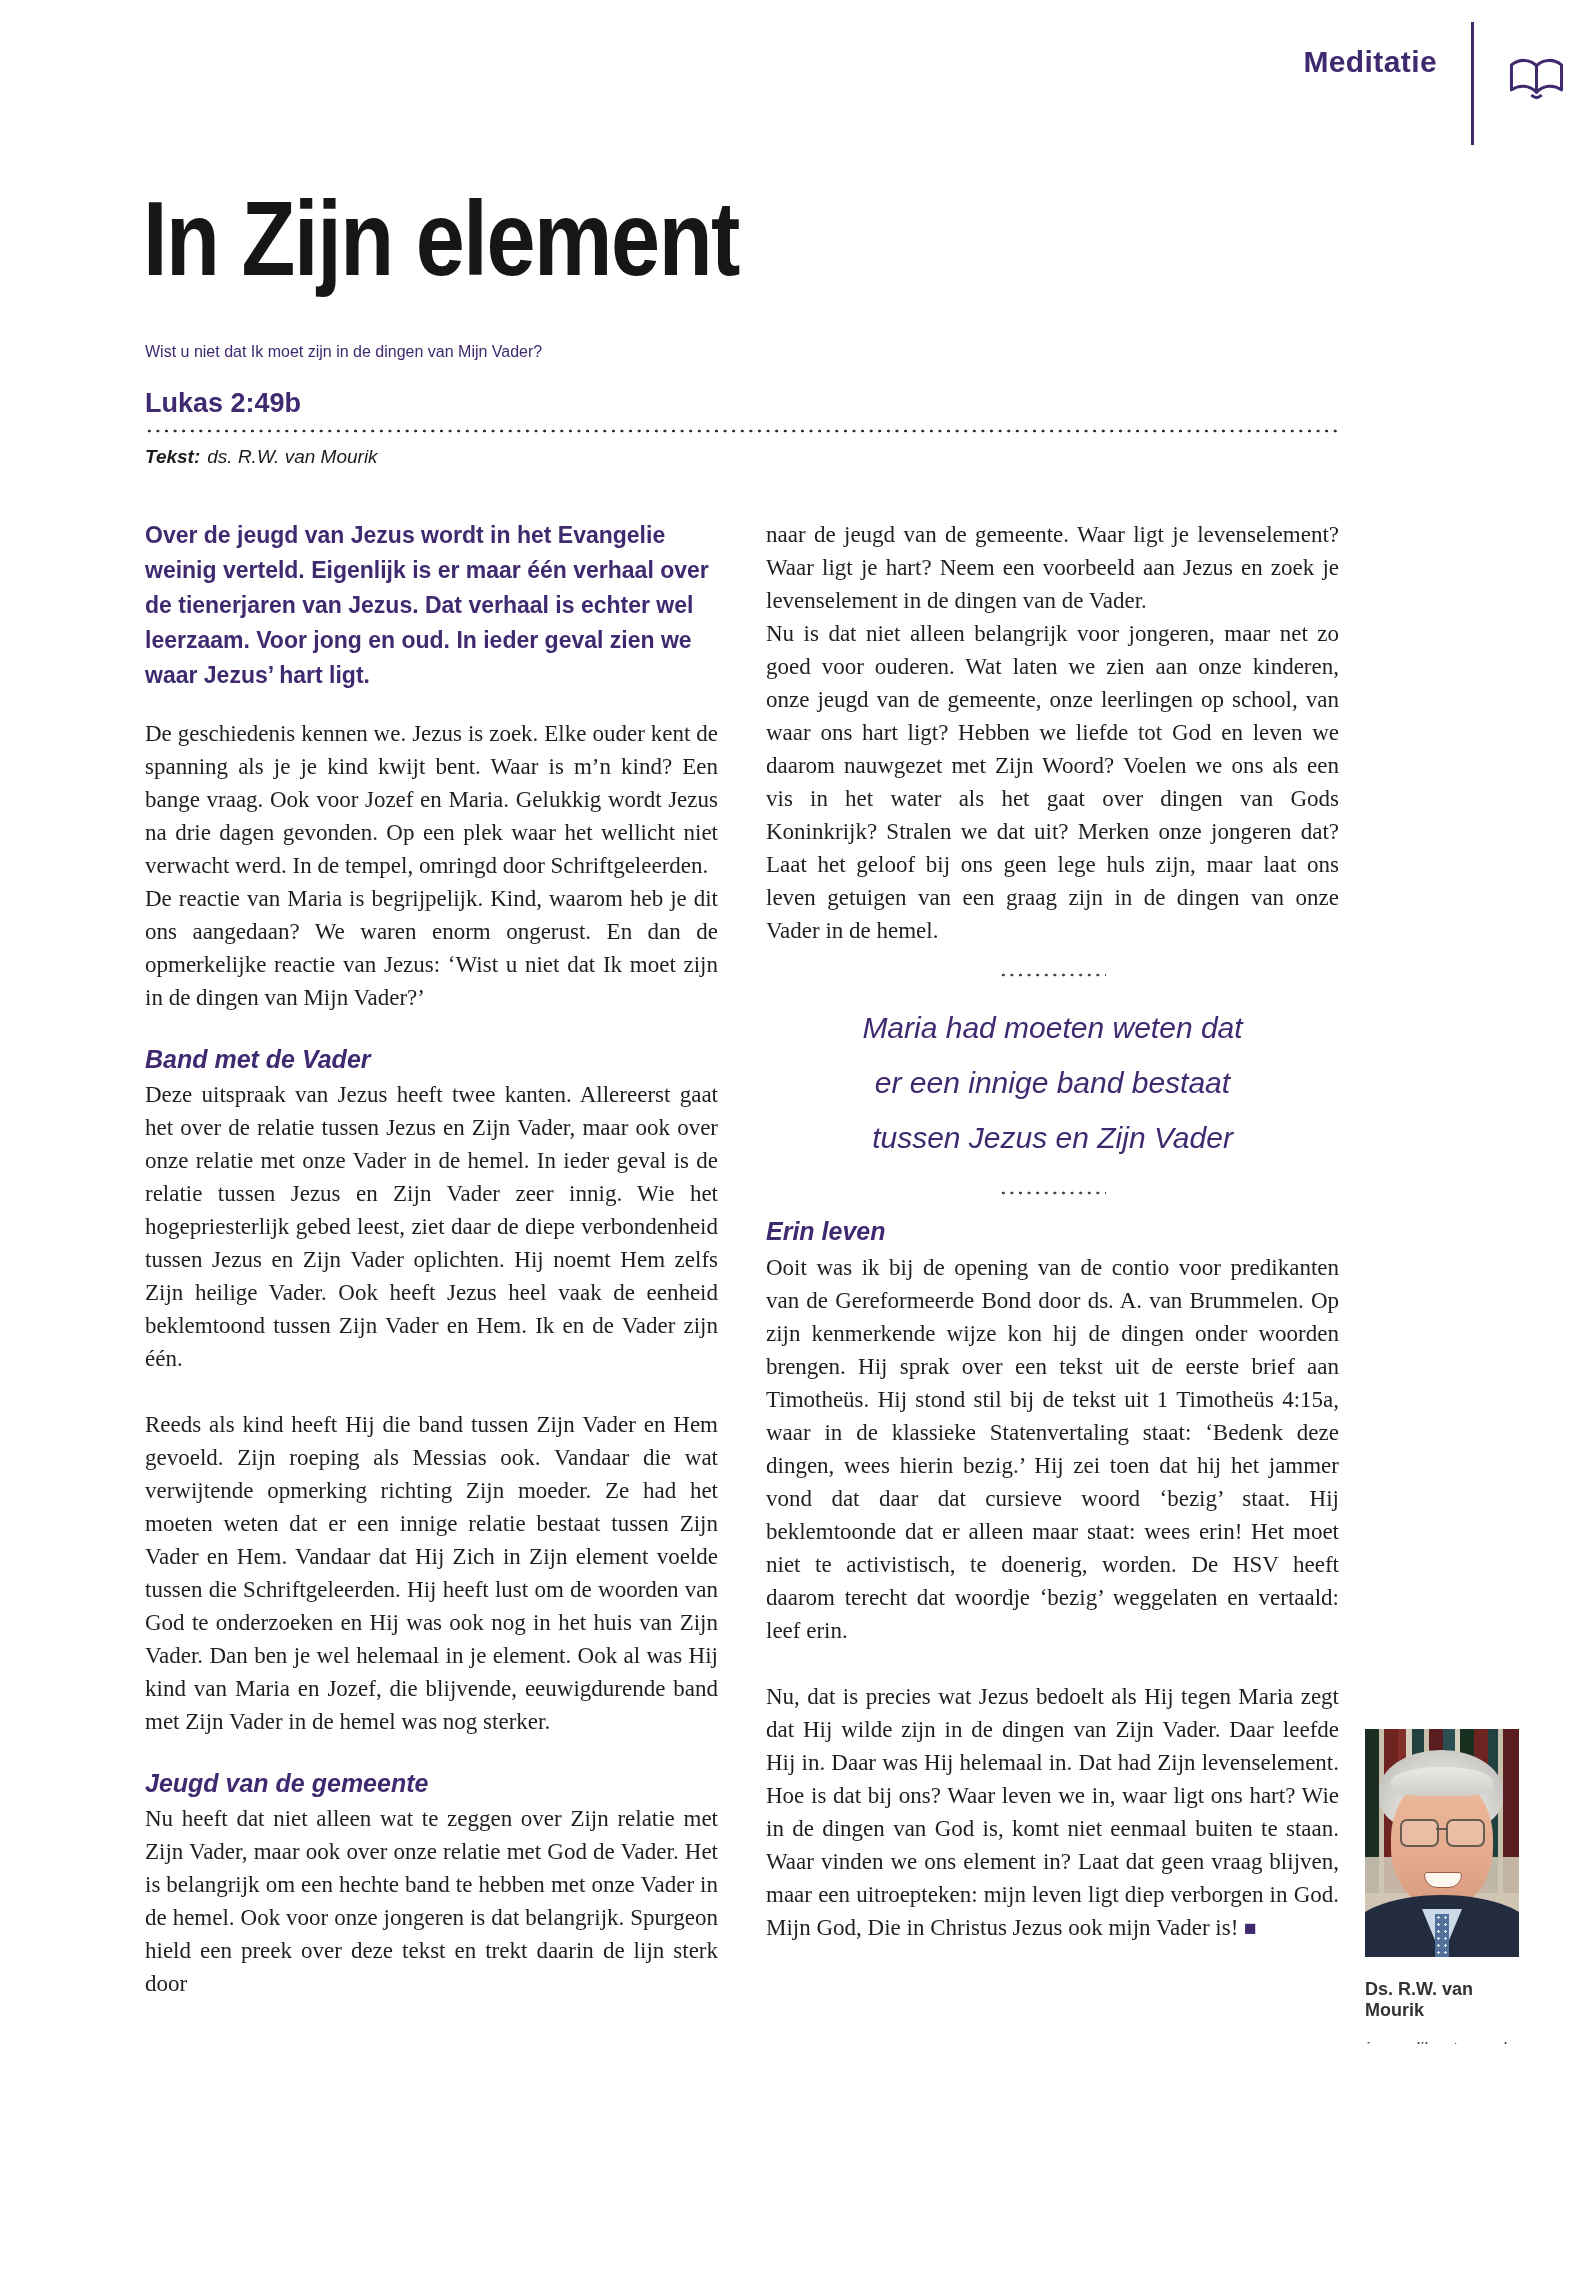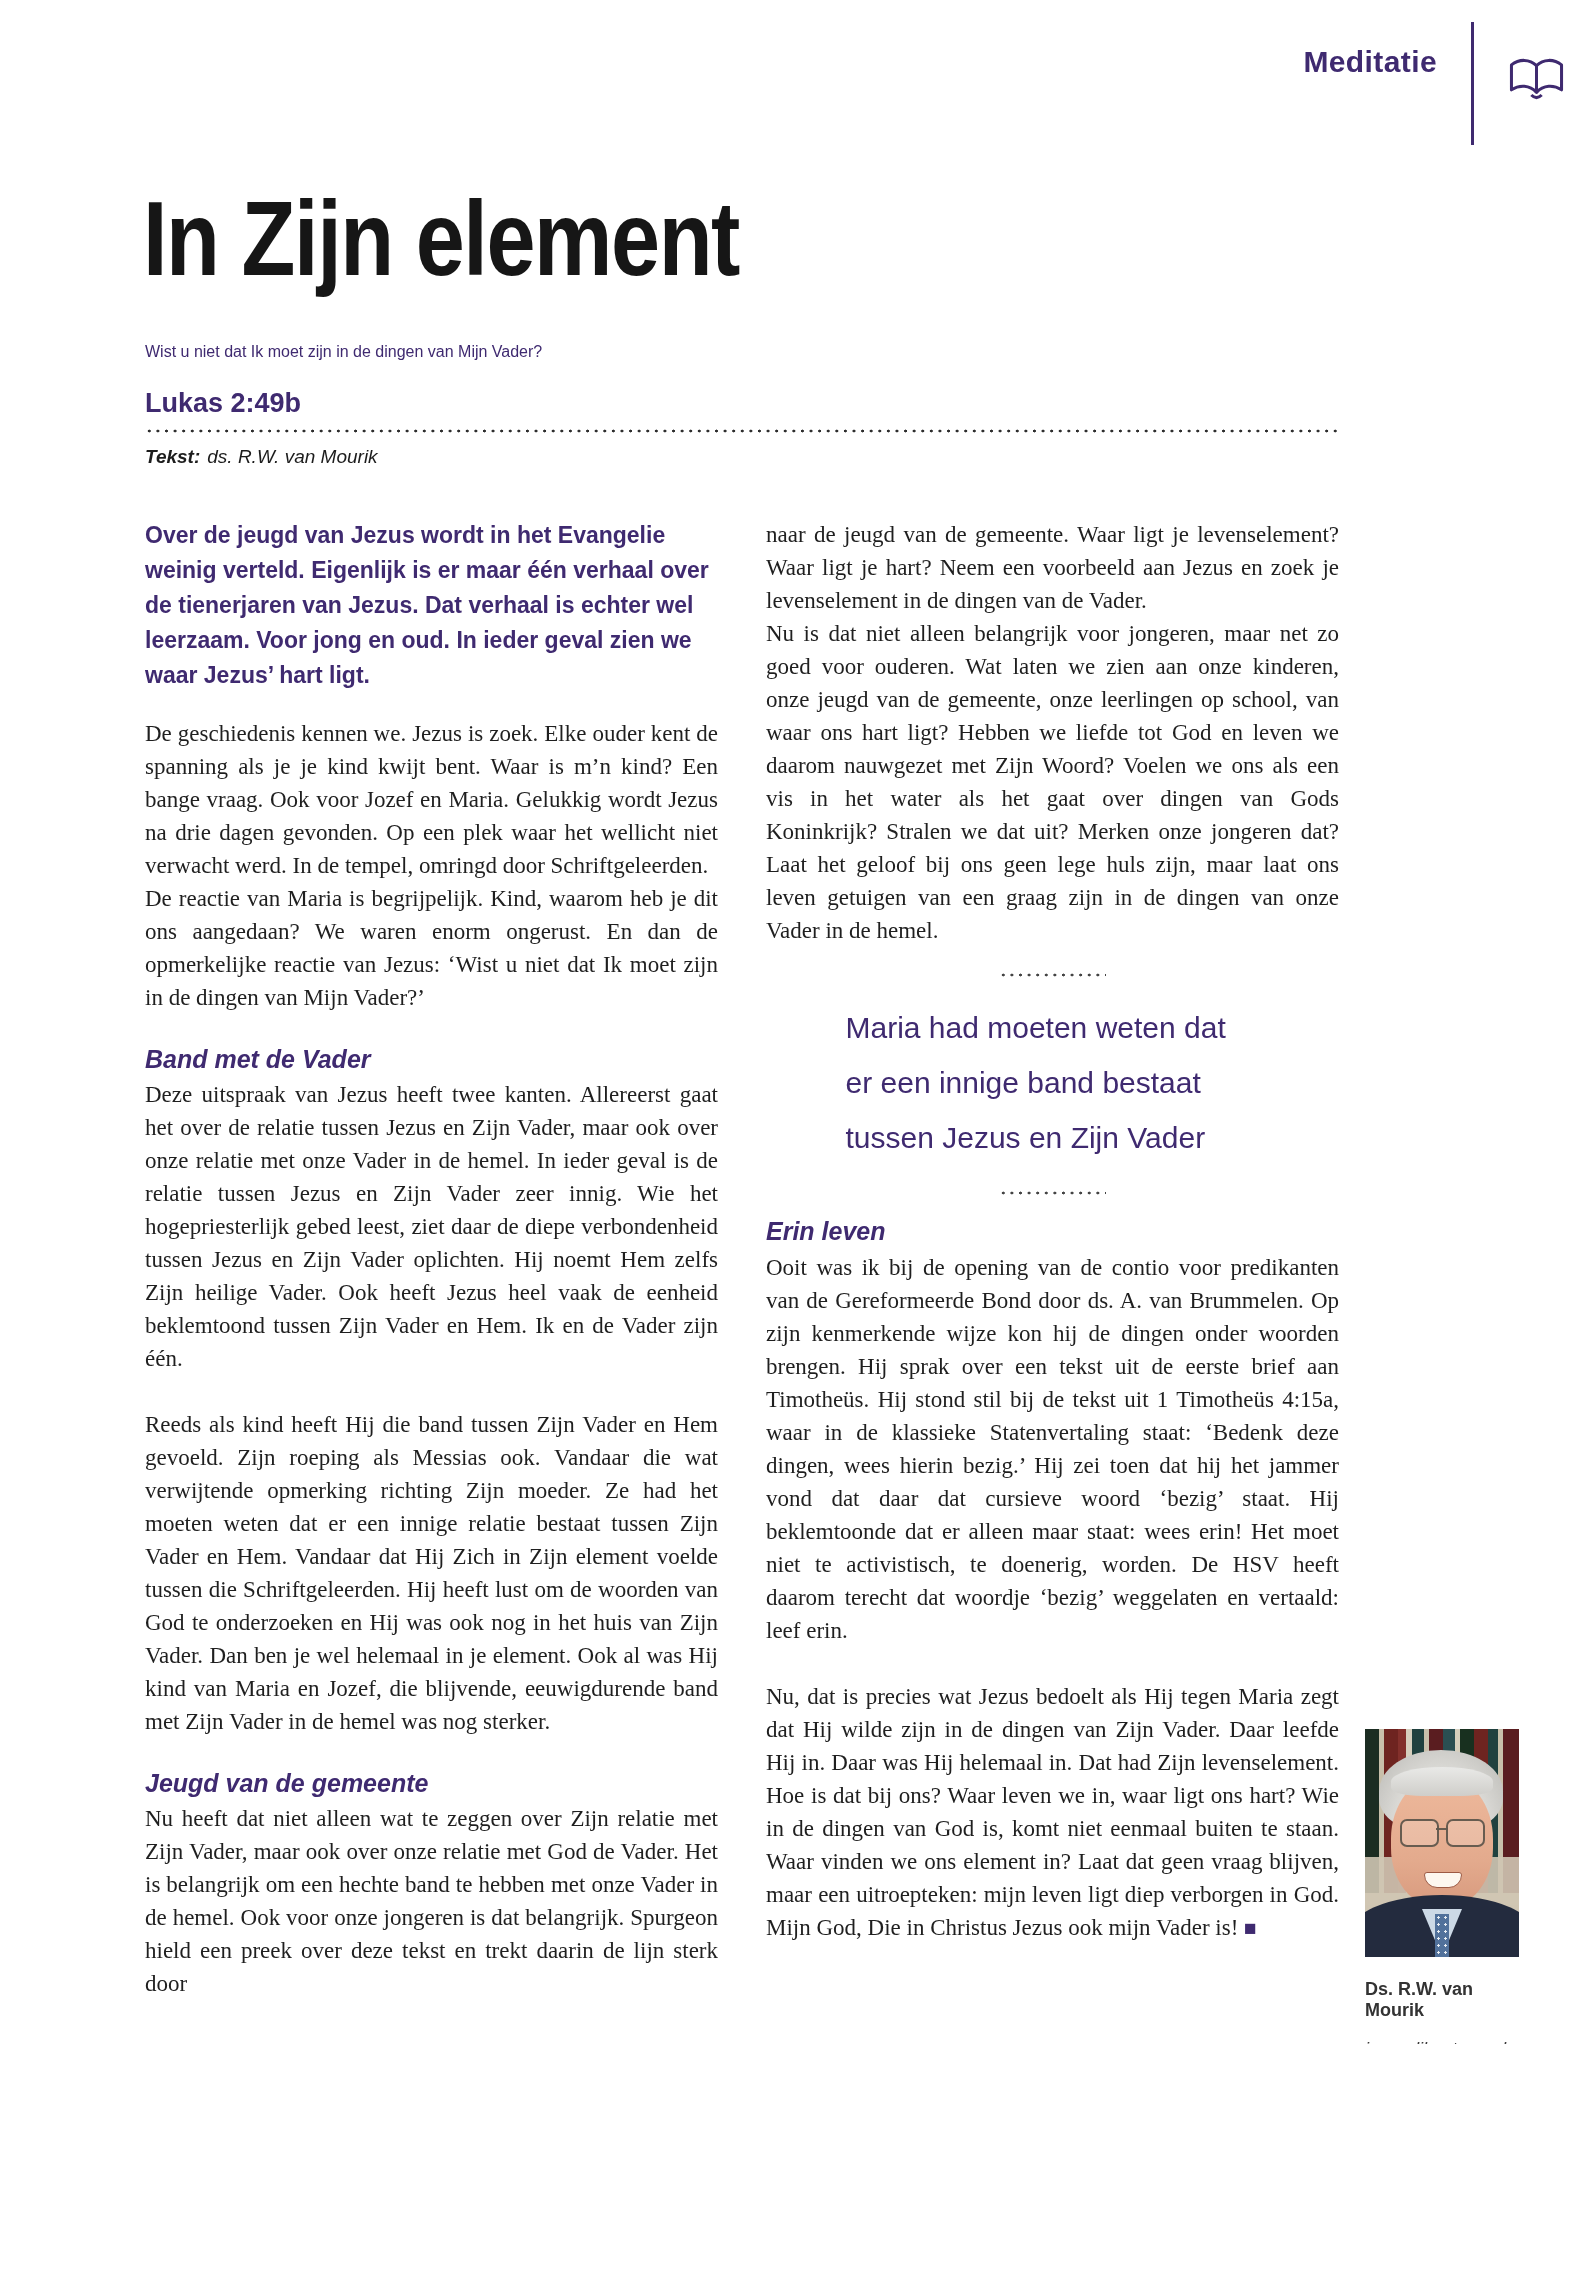--- a/index.html
+++ b/index.html
@@ -62,22 +62,22 @@
     font-size:25px;line-height:28px;
   }
   .subhead.first{margin-top:0;}
   .sep-dots{
     width:107px;height:4.3px;margin:26px auto 22.4px auto;
     background-image:radial-gradient(circle 1.7px, #444 1.5px, transparent 1.7px);
     background-size:8.6px 4.3px;background-repeat:repeat-x;
   }
   .pullquote{
     max-width:414px;margin:0 auto;
-    color:var(--purple);
-    font-size:30px;line-height:55px;
+    font-style:italic;color:var(--purple);
+    font-size:30px;line-height:55px;text-align:center;
   }
   .endmark{color:var(--purple);font-family:"Liberation Sans",sans-serif;font-size:21px;}
   
   .authorbox{position:absolute;left:1365px;top:1729px;width:154px;}
   .photo{position:relative;width:154px;height:228px;overflow:hidden;background:#cfc5b2;}
   .photo-books{position:absolute;left:0;top:0;right:0;height:164px;
     background:linear-gradient(90deg,
       #1c2d22 0 14px,#c9c0ab 14px 19px,#6e2420 19px 33px,#83302b 33px 41px,
       #d6cfbd 41px 47px,#20413f 47px 59px,#c9c0ab 59px 64px,#5a1d20 64px 78px,
       #2b4f52 78px 90px,#d6cfbd 90px 95px,#18301f 95px 109px,#6e2420 109px 123px,

